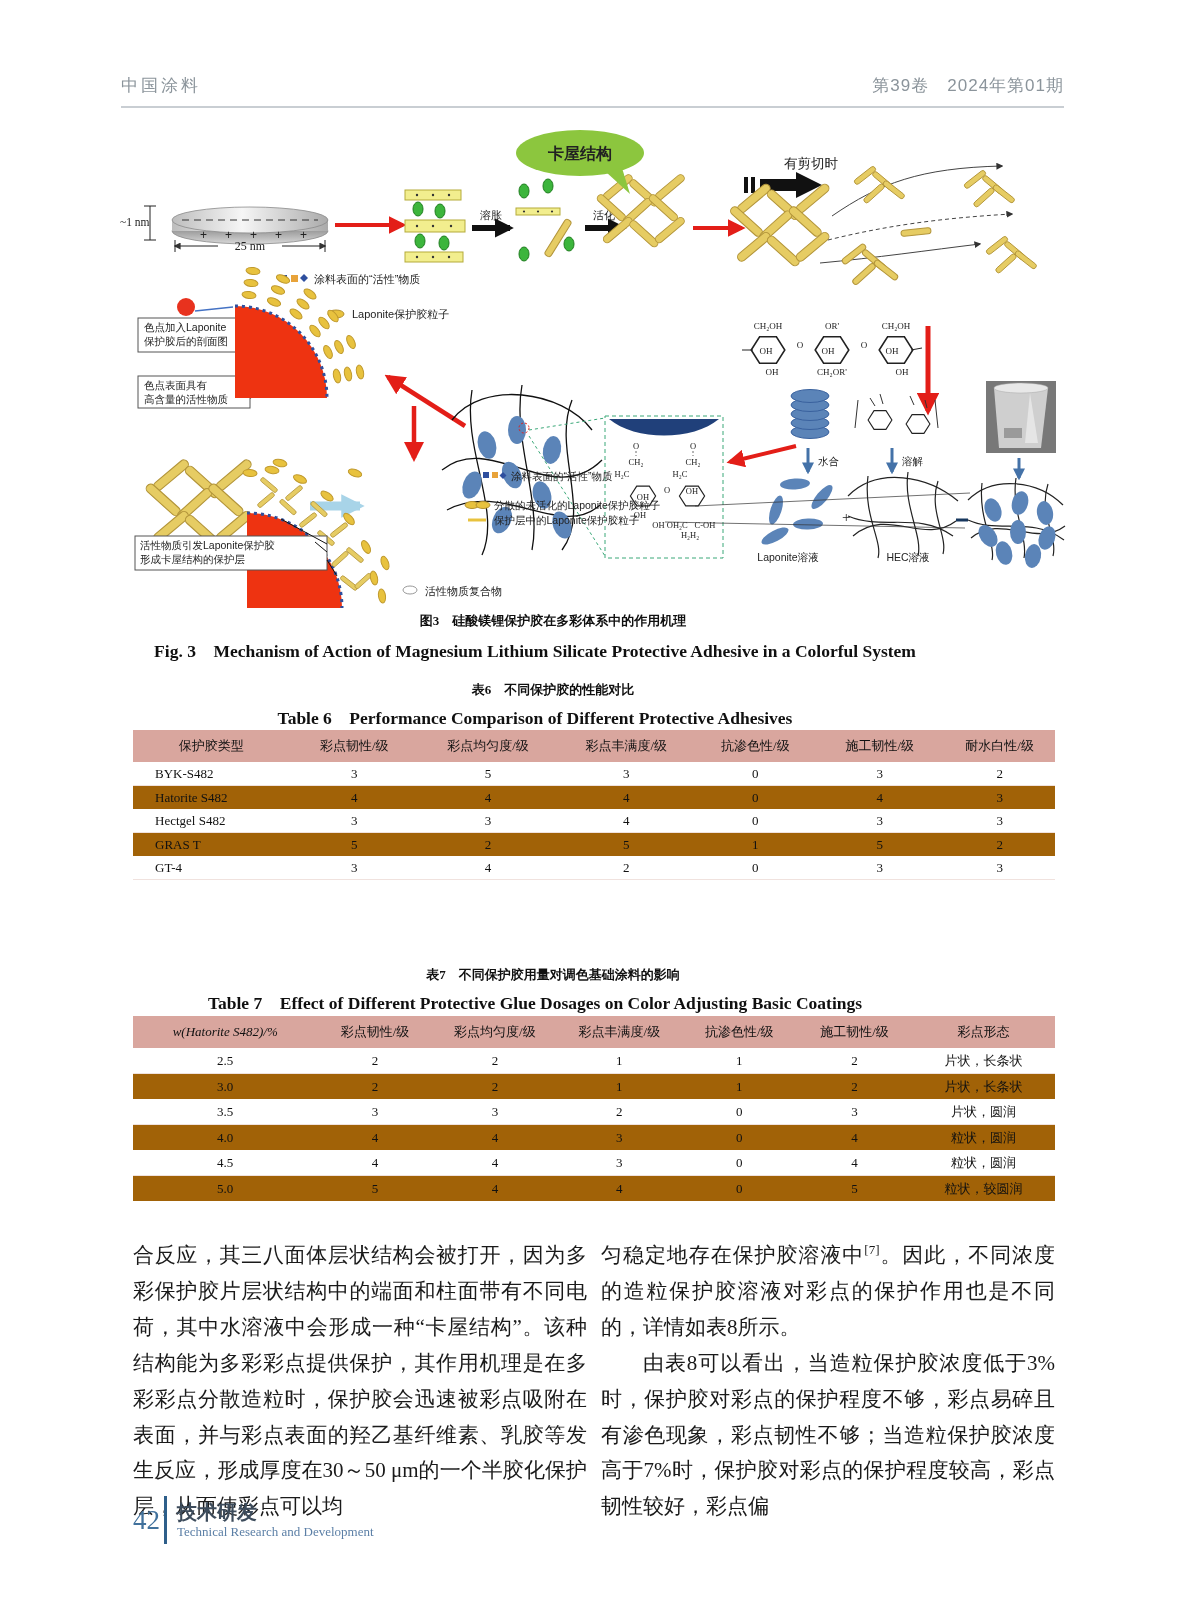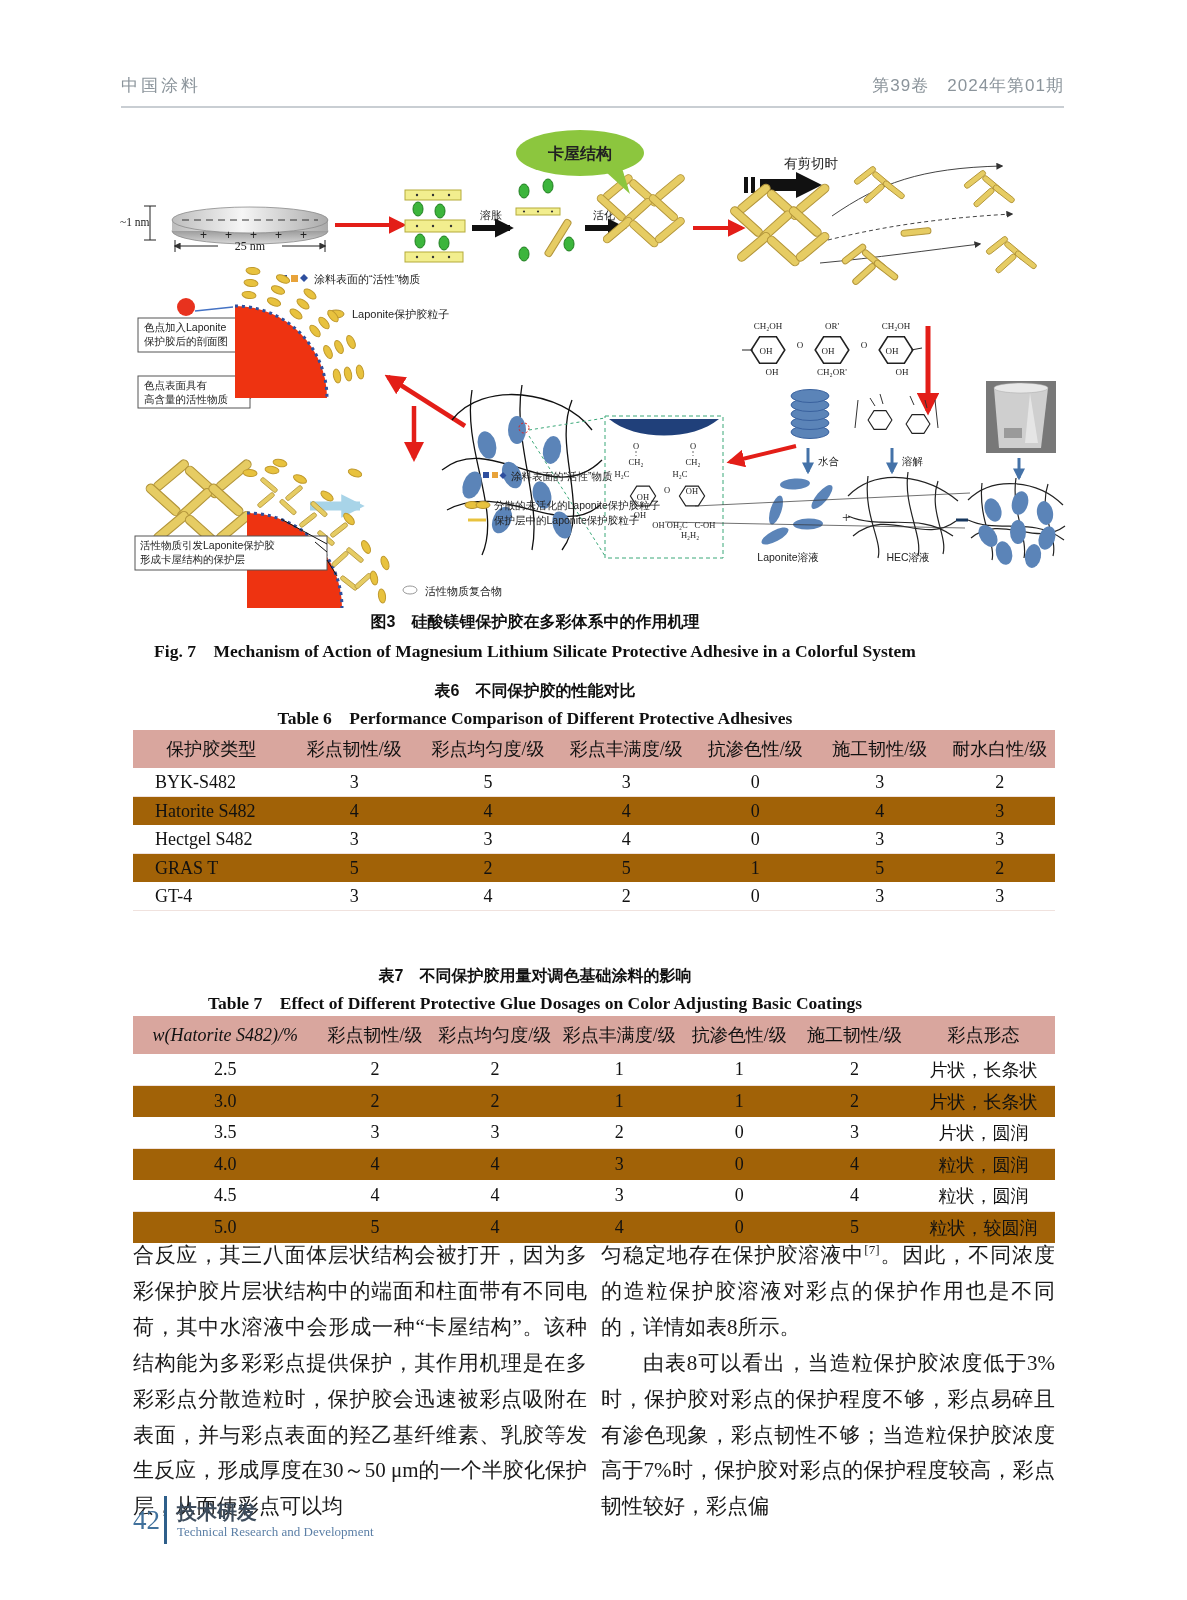--- a/index.html
+++ b/index.html
@@ -11,25 +11,25 @@
              color:#8b949b;font-size:17px;letter-spacing:3px;
              padding-bottom:9px;border-bottom:2px solid #c9ced3;
              font-family:"Liberation Sans",sans-serif;}
   .pg-header .right{letter-spacing:1px;}
   
   .fig-wrap{position:absolute;top:128px;left:120px;width:950px;height:482px;}
   .st{font-family:"Liberation Sans",sans-serif;fill:#222;}
   .ser{font-family:"Liberation Serif",serif;fill:#222;}
   
   .cap{position:absolute;left:0;width:100%;text-align:center;font-weight:bold;color:#101010;}
-  .cap-zh{font-family:Liberation Sans, sans-serif;font-size:16px;}
+  .cap-zh{font-family:Liberation Serif, serif;font-size:13px;padding-left:18px;}
   .cap-en{font-family:"Liberation Serif",serif;font-size:17.5px;}
   
   .datatable{position:absolute;left:133px;width:922px;border-collapse:collapse;
-             font-size:18px;font-family:"Liberation Serif",serif;color:#111;}
+             font-size:13px;font-family:"Liberation Serif",serif;color:#111;}
   .datatable th{background:#d9a69e;font-weight:normal;padding:7px 0;text-align:center;}
   .datatable td{padding:3.5px 0;text-align:center;border-bottom:1px solid #f0e2de;}
   .datatable tr.stripe td{background:#a16207;border-bottom:none;}
   #table6 td.first{text-align:left;padding-left:22px;}
   #table7 th:first-child{font-style:italic;}
   
   .bodytext{position:absolute;top:1238px;left:133px;width:922px;display:flex;gap:14px;
             font-size:21px;line-height:1.71;text-align:justify;}
   .bodytext .col{width:454px;}
   .bodytext p{margin:0;}
@@ -437,21 +437,21 @@
     <line x1="207" y1="432" x2="217" y2="448" stroke="#111" stroke-width="1"></line>
 
     <g>
       <ellipse cx="290" cy="462" rx="7" ry="4" fill="none" stroke="#999"></ellipse>
       <text class="st" x="305" y="467" font-size="11">活性物质复合物</text>
     </g>
   </svg>
   </div>
 
   <div class="cap cap-zh" style="top:612px">图3　硅酸镁锂保护胶在多彩体系中的作用机理</div>
-  <div class="cap cap-en" style="top:639px">Fig. 7　Mechanism of Action of Magnesium Lithium Silicate Protective Adhesive in a Colorful System</div>
+  <div class="cap cap-en" style="top:639px">Fig. 3　Mechanism of Action of Magnesium Lithium Silicate Protective Adhesive in a Colorful System</div>
 
   <div class="cap cap-zh" style="top:681px">表6　不同保护胶的性能对比</div>
   <div class="cap cap-en" style="top:706px">Table 6　Performance Comparison of Different Protective Adhesives</div>
   <table class="datatable" id="table6" style="top:730px">
     <colgroup>
       <col style="width:17%">
         <col style="width:14%">
         <col style="width:15%">
         <col style="width:15%">
       <col style="width:13%">

